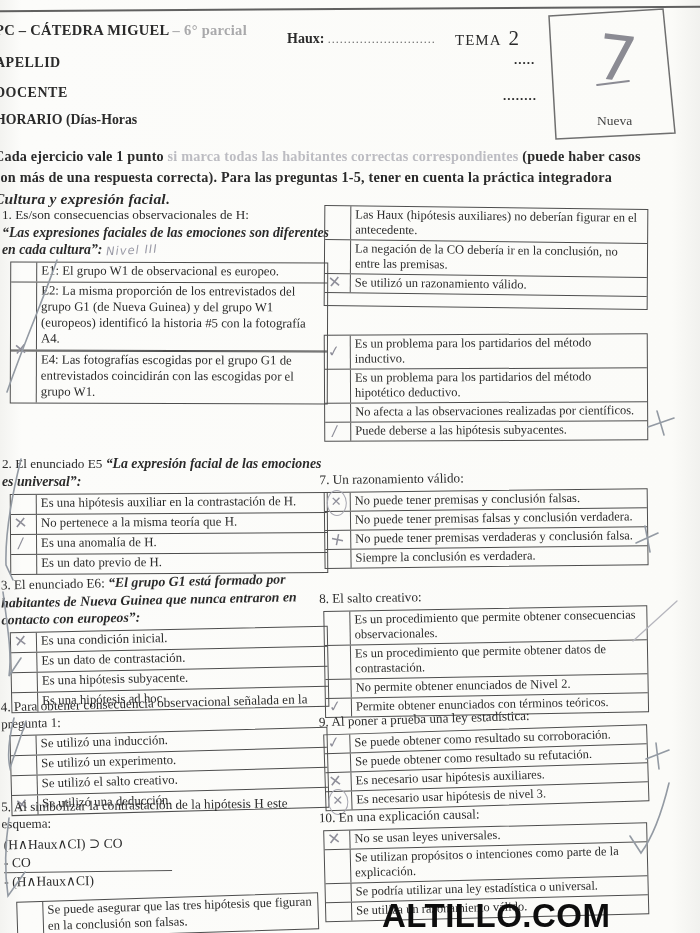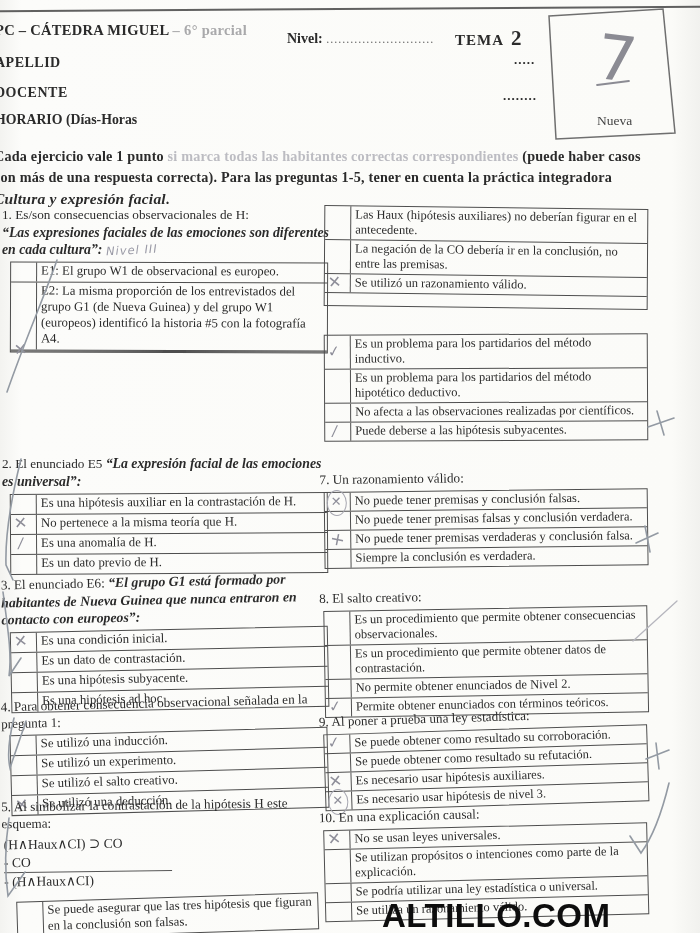--- a/index.html
+++ b/index.html
@@ -8,21 +8,21 @@
         background:linear-gradient(90deg,#f3f3f0,#fcfcfa 3%,#fbfbf8 96%,#f1f1ee);
         font-family:"Liberation Serif","DejaVu Serif",serif;color:#2b2b2b;}
   .scanline{position:absolute;left:-5px;top:8px;width:710px;height:2px;background:#3a3a3a;
         transform:rotate(-0.35deg);opacity:.8;}
   
   .hdr span,.hdr b{white-space:nowrap;}
   .h-course{position:absolute;left:-5px;top:22px;font-weight:bold;font-size:14.5px;letter-spacing:.3px;}
   .h-fade{color:#a9a9ab;}
   .h-fecha{position:absolute;left:287px;top:31px;font-weight:bold;font-size:14px;}
   .h-dots{color:#6b6b6b;font-weight:normal;letter-spacing:1px;font-size:12px;}
-  .h-tema{position:absolute;left:455px;top:26px;font-weight:bold;font-size:15px;letter-spacing:1px;}
+  .h-tema{position:absolute;left:455px;top:26px;font-weight:normal;font-size:15px;letter-spacing:1px;}
   .h-tema .n{font-size:21px;margin-left:7px;letter-spacing:0;}
   .h-apellido{position:absolute;left:-5px;top:55px;font-weight:bold;font-size:14px;letter-spacing:.5px;}
   .h-dots1{position:absolute;left:514px;top:52px;font-weight:bold;font-size:13px;letter-spacing:1px;}
   .h-docente{position:absolute;left:-5px;top:85px;font-weight:bold;font-size:14px;letter-spacing:.5px;}
   .h-dots2{position:absolute;left:503px;top:88px;font-weight:bold;font-size:13px;letter-spacing:1px;}
   .h-horario{position:absolute;left:-5px;top:112px;font-weight:bold;font-size:13.8px;}
   
   .nota-svg{position:absolute;left:0;top:0;width:700px;height:933px;pointer-events:none;}
   .nota-label{position:absolute;left:597px;top:113px;font-size:13.5px;color:#444;}
   .nota-value{position:absolute;left:597px;top:28px;font-size:62px;color:#8b8b93;
@@ -87,21 +87,21 @@
   .strokes{position:absolute;left:0;top:0;width:700px;height:933px;pointer-events:none;}
 </style>
 </head>
 <body>
 
 <div class="page">
   <div class="scanline"></div>
 
   <div class="hdr">
     <div class="h-course"><span>PC – CÁTEDRA MIGUEL</span><span class="h-fade"> – 6° parcial</span></div>
-    <div class="h-fecha"><span>Nivel:</span> <span class="h-dots">...........................</span></div>
+    <div class="h-fecha"><span>Haux:</span> <span class="h-dots">...........................</span></div>
     <div class="h-tema"><span>TEMA</span><span class="n">2</span></div>
     <div class="h-apellido">APELLID</div>
     <div class="h-dots1">.....</div>
     <div class="h-docente">DOCENTE</div>
     <div class="h-dots2">........</div>
     <div class="h-horario">HORARIO (Días-Horas</div>
     <div class="nota-label">Nueva</div>
     <div class="nota-value">7</div>
     <div class="nota-cross"></div>
   </div>
@@ -129,20 +129,21 @@
           </div>
         <div class="row">
             <span class="cb">
               <i class="mk" data-mark="x"></i>
             </span>
           </div>
         <div class="row">
             <span class="cb">
               <i class="mk" data-mark=""></i>
             </span>
+            <span class="opt">E4: Las fotografías escogidas por el grupo G1 de entrevistados coincidirán con las escogidas por el grupo W1.</span>
           </div>
       </div>
     </section>
 
     <section class="q" id="q2">
       <p class="qt"><span>2. El enunciado E5</span> <b class="quote">“La expresión facial de las emociones es universal”:</b></p>
       <div class="tbl">
         <div class="row">
             <span class="cb">
               <i class="mk" data-mark=""></i>

